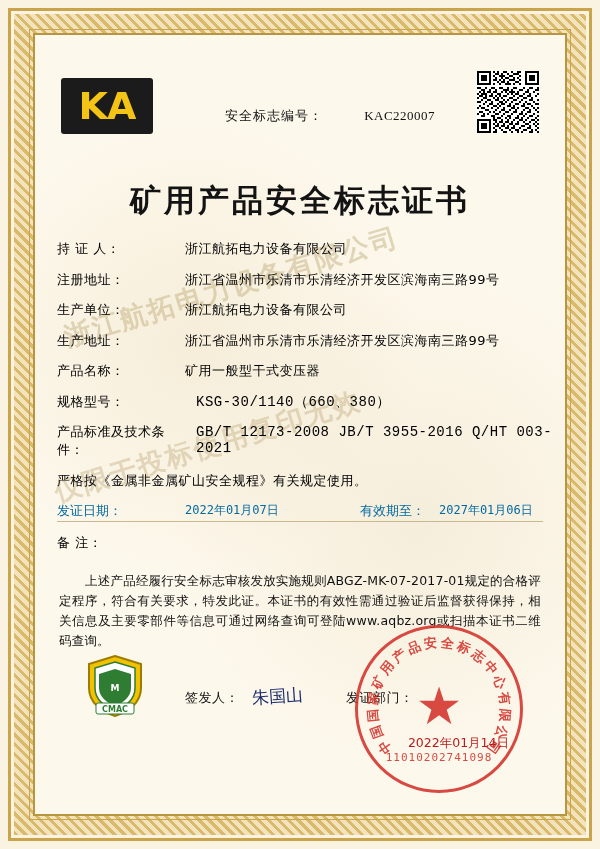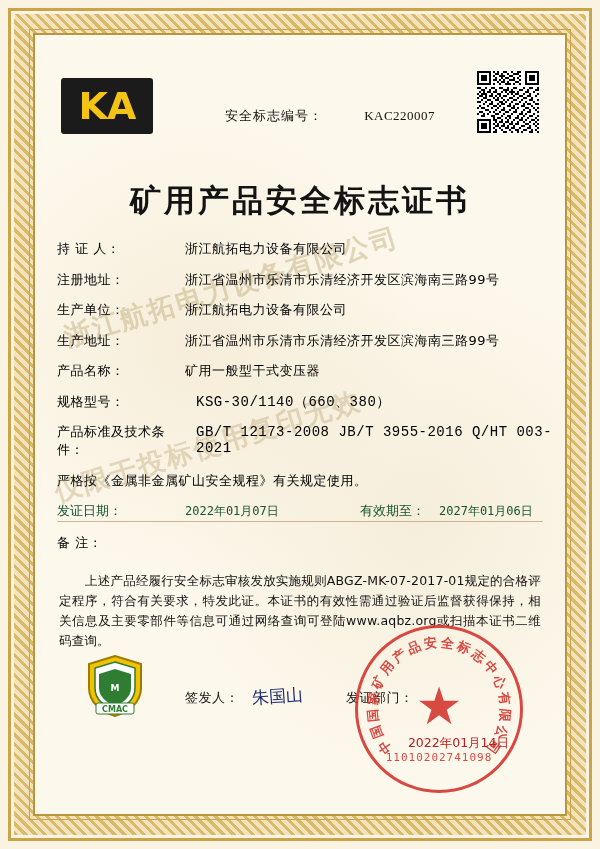--- a/index.html
+++ b/index.html
@@ -182,24 +182,24 @@
     flex: 1;
     letter-spacing: 0.5px;
   }
   .row.mono .val {
     font-family: Liberation Mono, monospace;
     font-size: 14px;
     padding-left: 11px;
   }
   .row-split {
     display: flex;
-    align-items: center;
+    align-items: flex-start;
     font-size: 13px;
     font-family: "DejaVu Sans", sans-serif;
-    color: #14532d;
+    color: #0369a1;
     margin-bottom: 12.5px;
   }
   .row-split .lab { width: 128px; flex: 0 0 128px; }
   .row-split .val { width: 140px; flex: 0 0 140px; font-family: "DejaVu Sans Mono", monospace; font-size: 12px;}
   .row-split .lab2 { width: 100px; flex: 0 0 100px; text-align: right; padding-right: 14px;}
   .row-split .val2 { flex: 1; font-family: "DejaVu Sans Mono", monospace; font-size: 12px;}
 
   .note-row { margin-top: 14px; }
 
   

